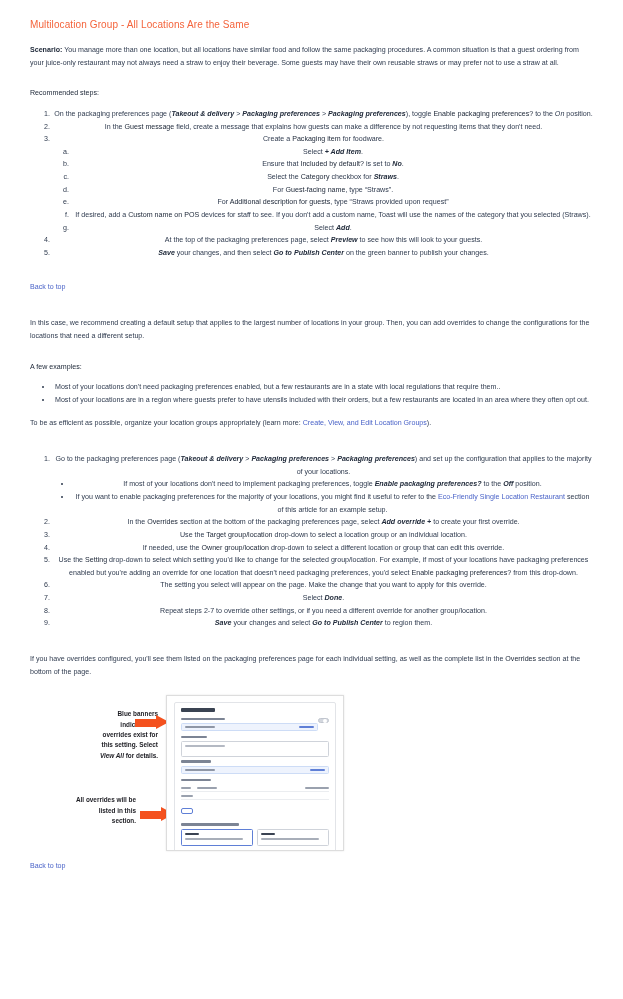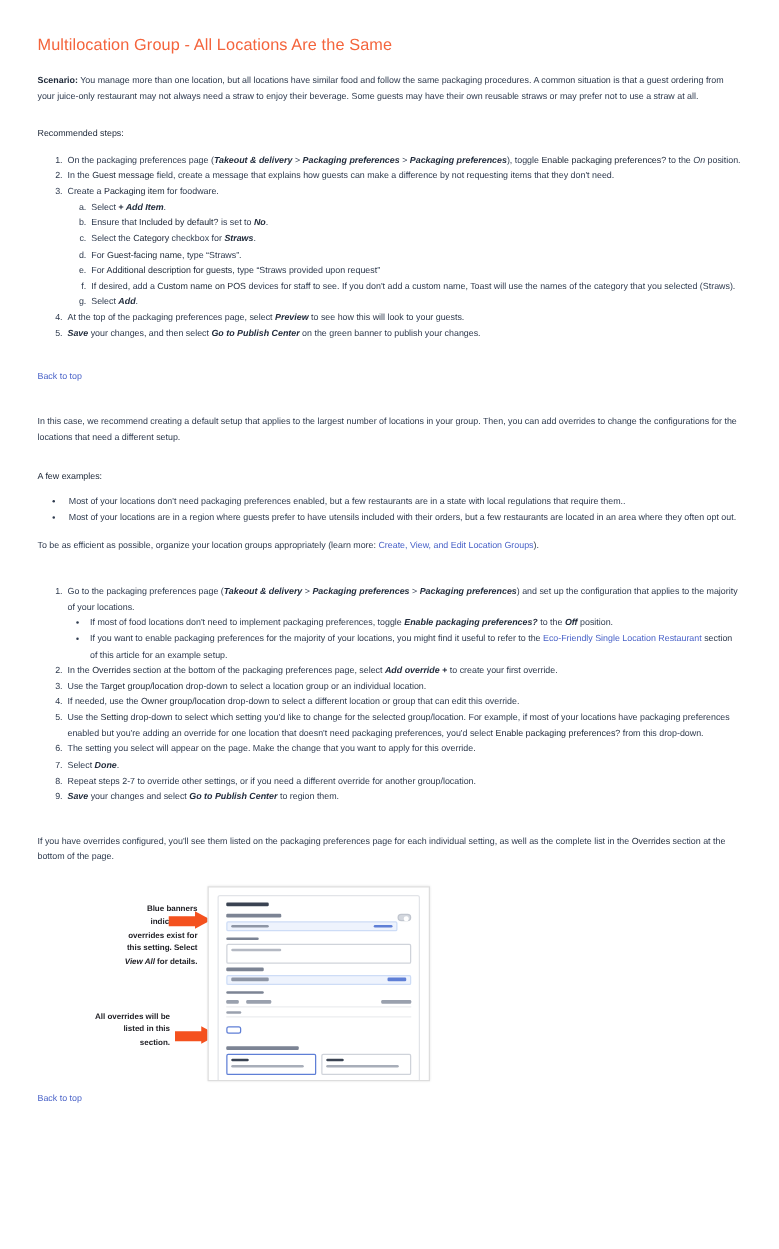--- a/index.html
+++ b/index.html
@@ -14,24 +14,24 @@
     font-family: "Liberation Sans", sans-serif;
     color: #2e3a4e;
     overflow: hidden;
   }
   .page {
     padding: 8px 30px 0 30px;
     width: 623px;
   }
   h2.section-heading {
     color: #f4643c;
-    font-size: 13px;
+    font-size: 10px;
     font-weight: 400;
     letter-spacing: 0.1px;
-    margin: 20px 0 13px 0;
+    margin: 10px 0 13px 0;
     line-height: 1.3;
   }
   p.body-text {
     font-size: 7.1px;
     line-height: 1.78;
     margin: 0 0 11px 0;
     color: #2e3a4e;
     max-width: 563px;
   }
   p.tight { margin-bottom: 8px; }
@@ -47,20 +47,21 @@
   ol.steps {
     margin: 0 0 10px 0;
     padding-left: 22px;
     font-size: 7.1px;
     line-height: 1.78;
   }
   ol.steps > li {
     margin-bottom: 0px;
     padding-left: 2px;
     max-width: 545px;
+    text-align: center;
   }
   ol.substeps {
     list-style-type: lower-alpha;
     margin: 0 0 0 0;
     padding-left: 17px;
   }
   ol.substeps > li { padding-left: 2px; }
   ul.bullets {
     margin: 0 0 10px 0;
     padding-left: 23px;
@@ -307,21 +308,21 @@
 
   <p class="body-text">
     <span>To be as efficient as possible, organize your location groups appropriately (learn more: </span><a class="link" href="#">Create, View, and Edit Location Groups</a><span>).</span>
   </p>
 
   <div class="spacer-md"></div>
 
   <ol class="steps">
     <li><span>Go to the packaging preferences page (</span><i class="bi">Takeout &amp; delivery</i><span> &gt; </span><i class="bi">Packaging preferences</i><span> &gt; </span><i class="bi">Packaging preferences</i><span>) and set up the configuration that applies to the majority of your locations.</span>
       <ul class="subbullets">
-        <li><span>If most of food locations don't need to implement packaging preferences, toggle </span><i class="bi">Enable packaging preferences?</i><span> to the </span><i class="bi">Off</i><span> position.</span></li>
+        <li><span>If most of your locations don't need to implement packaging preferences, toggle </span><i class="bi">Enable packaging preferences?</i><span> to the </span><i class="bi">Off</i><span> position.</span></li>
         <li><span>If you want to enable packaging preferences for the majority of your locations, you might find it useful to refer to the </span><a class="link" href="#">Eco-Friendly Single Location Restaurant</a><span> section of this article for an example setup.</span></li>
       </ul>
     </li>
 
     <li><span>In the </span><b>Overrides</b><span> section at the bottom of the packaging preferences page, select </span><i class="bi">Add override +</i><span> to create your first override.</span></li>
 
     <li><span>Use the </span><b>Target group/location</b><span> drop-down to select a location group or an individual location.</span></li>
 
     <li><span>If needed, use the </span><b>Owner group/location</b><span> drop-down to select a different location or group that can edit this override.</span></li>
 

